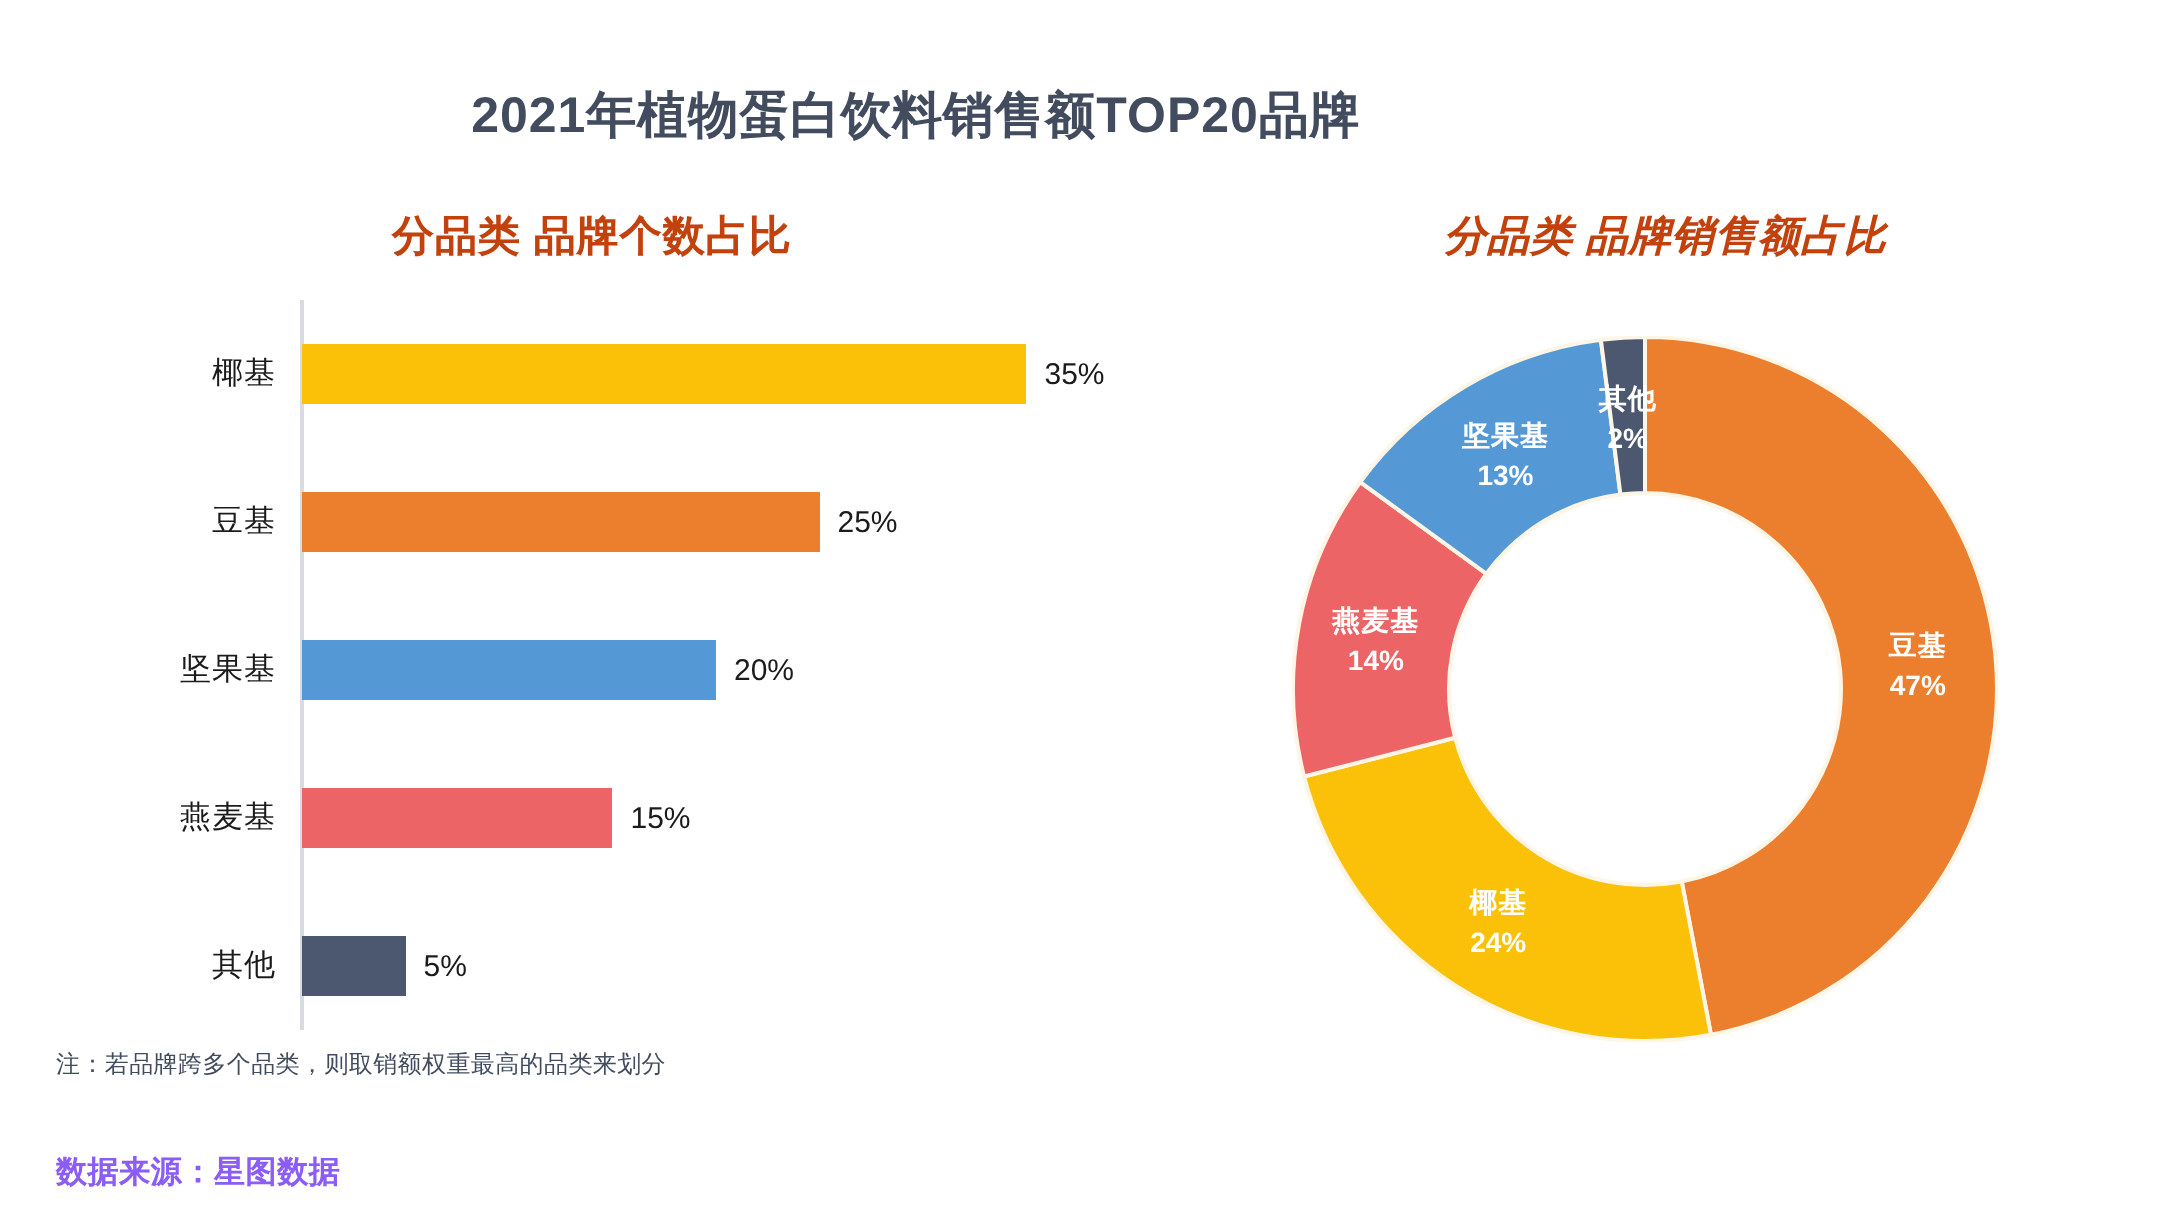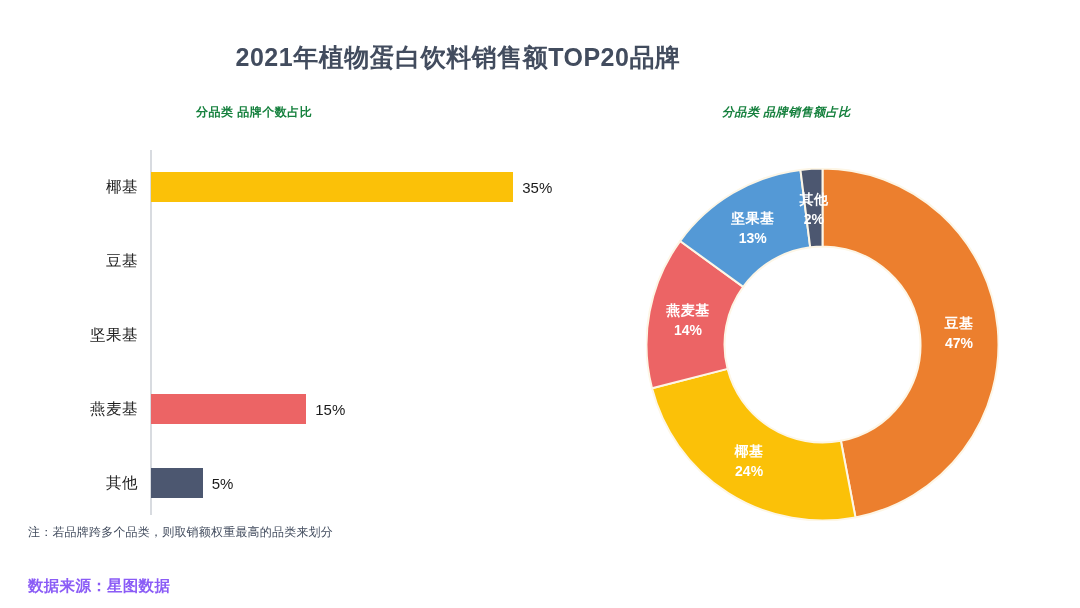--- a/index.html
+++ b/index.html
@@ -20,23 +20,23 @@
     text-align: center;
     font-size: 25px;
     font-weight: 700;
     color: #424c5e;
     letter-spacing: 0.5px;
     white-space: nowrap;
   }
 
   .panel-subtitle {
     position: absolute;
-    font-size: 12px;
+    font-size: 21px;
     font-weight: 700;
-    color: #15803d;
+    color: #c2410c;
     white-space: nowrap;
     letter-spacing: 0.5px;
   }
   #subtitle-left  { top: 104px; left: 196px; }
   #subtitle-right { top: 104px; left: 722px; font-style: italic; }
 
   
   #bar-chart {
     position: absolute;
     left: 0px; top: 150px;
@@ -136,23 +136,31 @@
   <div id="bar-rows">
       <div class="bar-row" style="top: 0px;">
         <div class="bar-cat-label">椰基</div>
         <div class="bar-track">
           <div class="bar-fill" style="width: 362.25px; background: rgb(251, 193, 8);"></div>
           <div class="bar-value">35%</div>
         </div>
       </div>
       <div class="bar-row" style="top: 74px;">
         <div class="bar-cat-label">豆基</div>
+        <div class="bar-track">
+          <div class="bar-fill" style="width: 258.75px; background: rgb(236, 127, 46);"></div>
+          <div class="bar-value">25%</div>
+        </div>
       </div>
       <div class="bar-row" style="top: 148px;">
         <div class="bar-cat-label">坚果基</div>
+        <div class="bar-track">
+          <div class="bar-fill" style="width: 207px; background: rgb(84, 153, 214);"></div>
+          <div class="bar-value">20%</div>
+        </div>
       </div>
       <div class="bar-row" style="top: 222px;">
         <div class="bar-cat-label">燕麦基</div>
         <div class="bar-track">
           <div class="bar-fill" style="width: 155.25px; background: rgb(236, 100, 101);"></div>
           <div class="bar-value">15%</div>
         </div>
       </div>
       <div class="bar-row" style="top: 296px;">
         <div class="bar-cat-label">其他</div>

